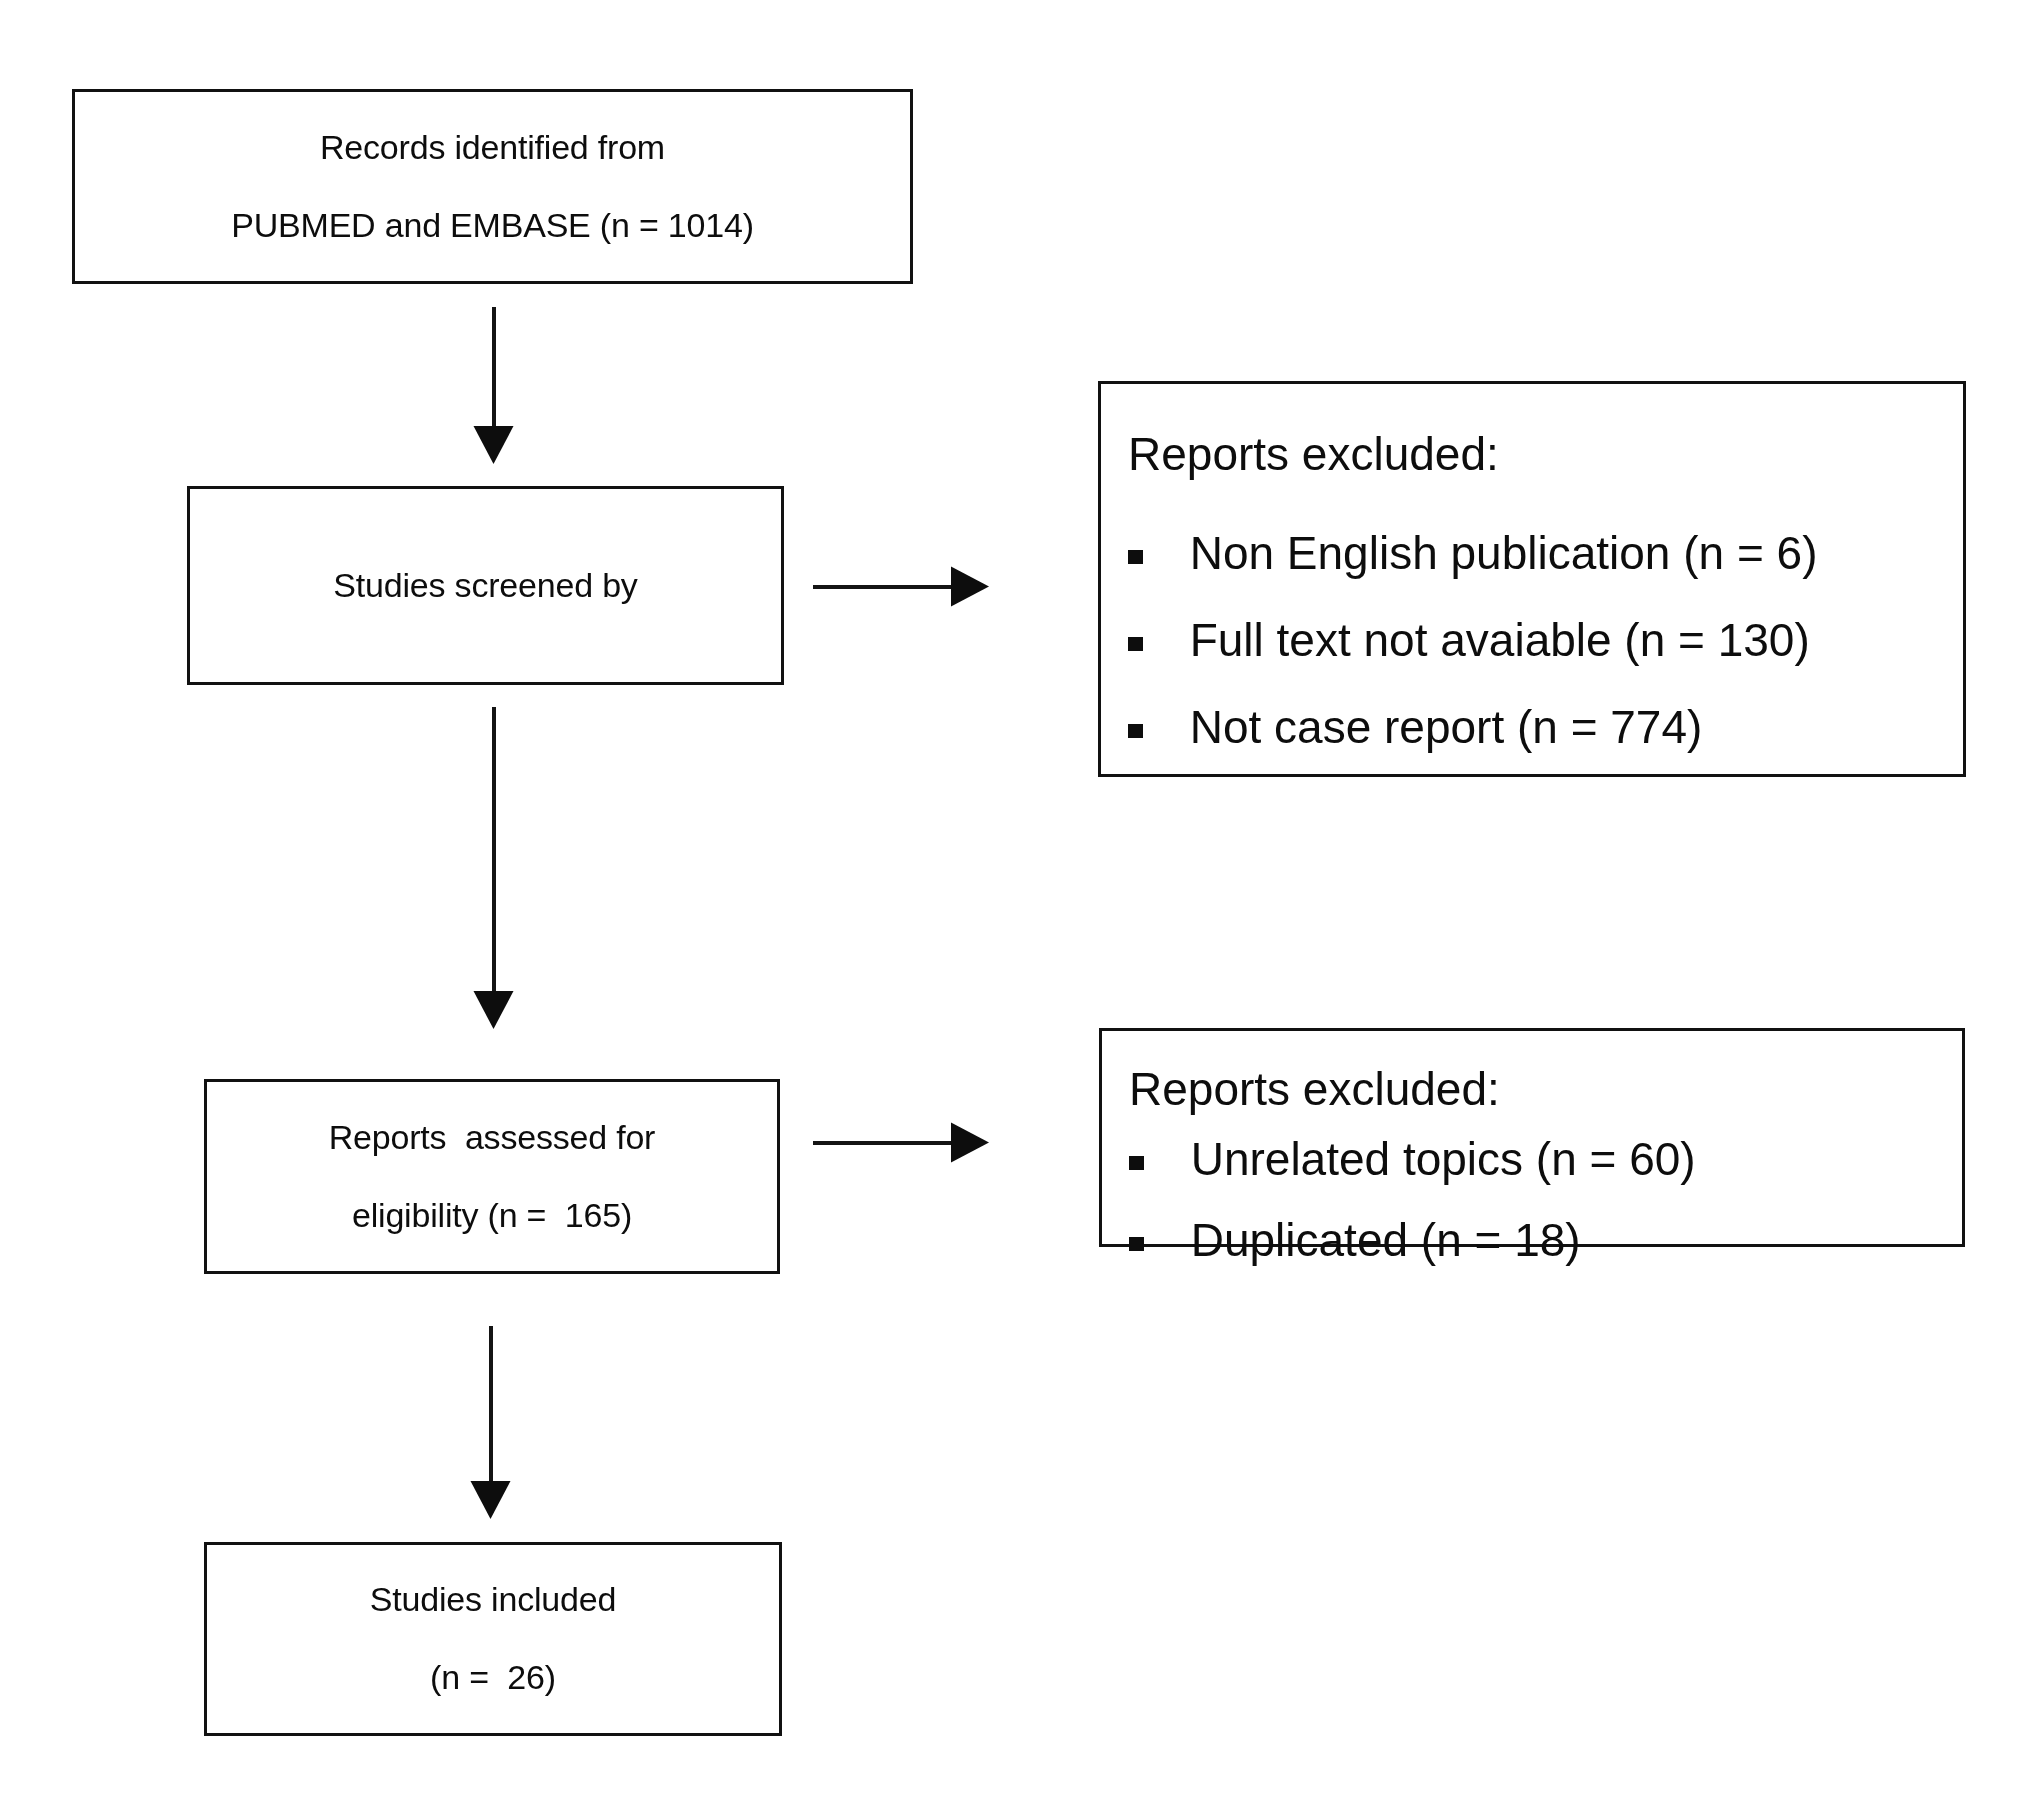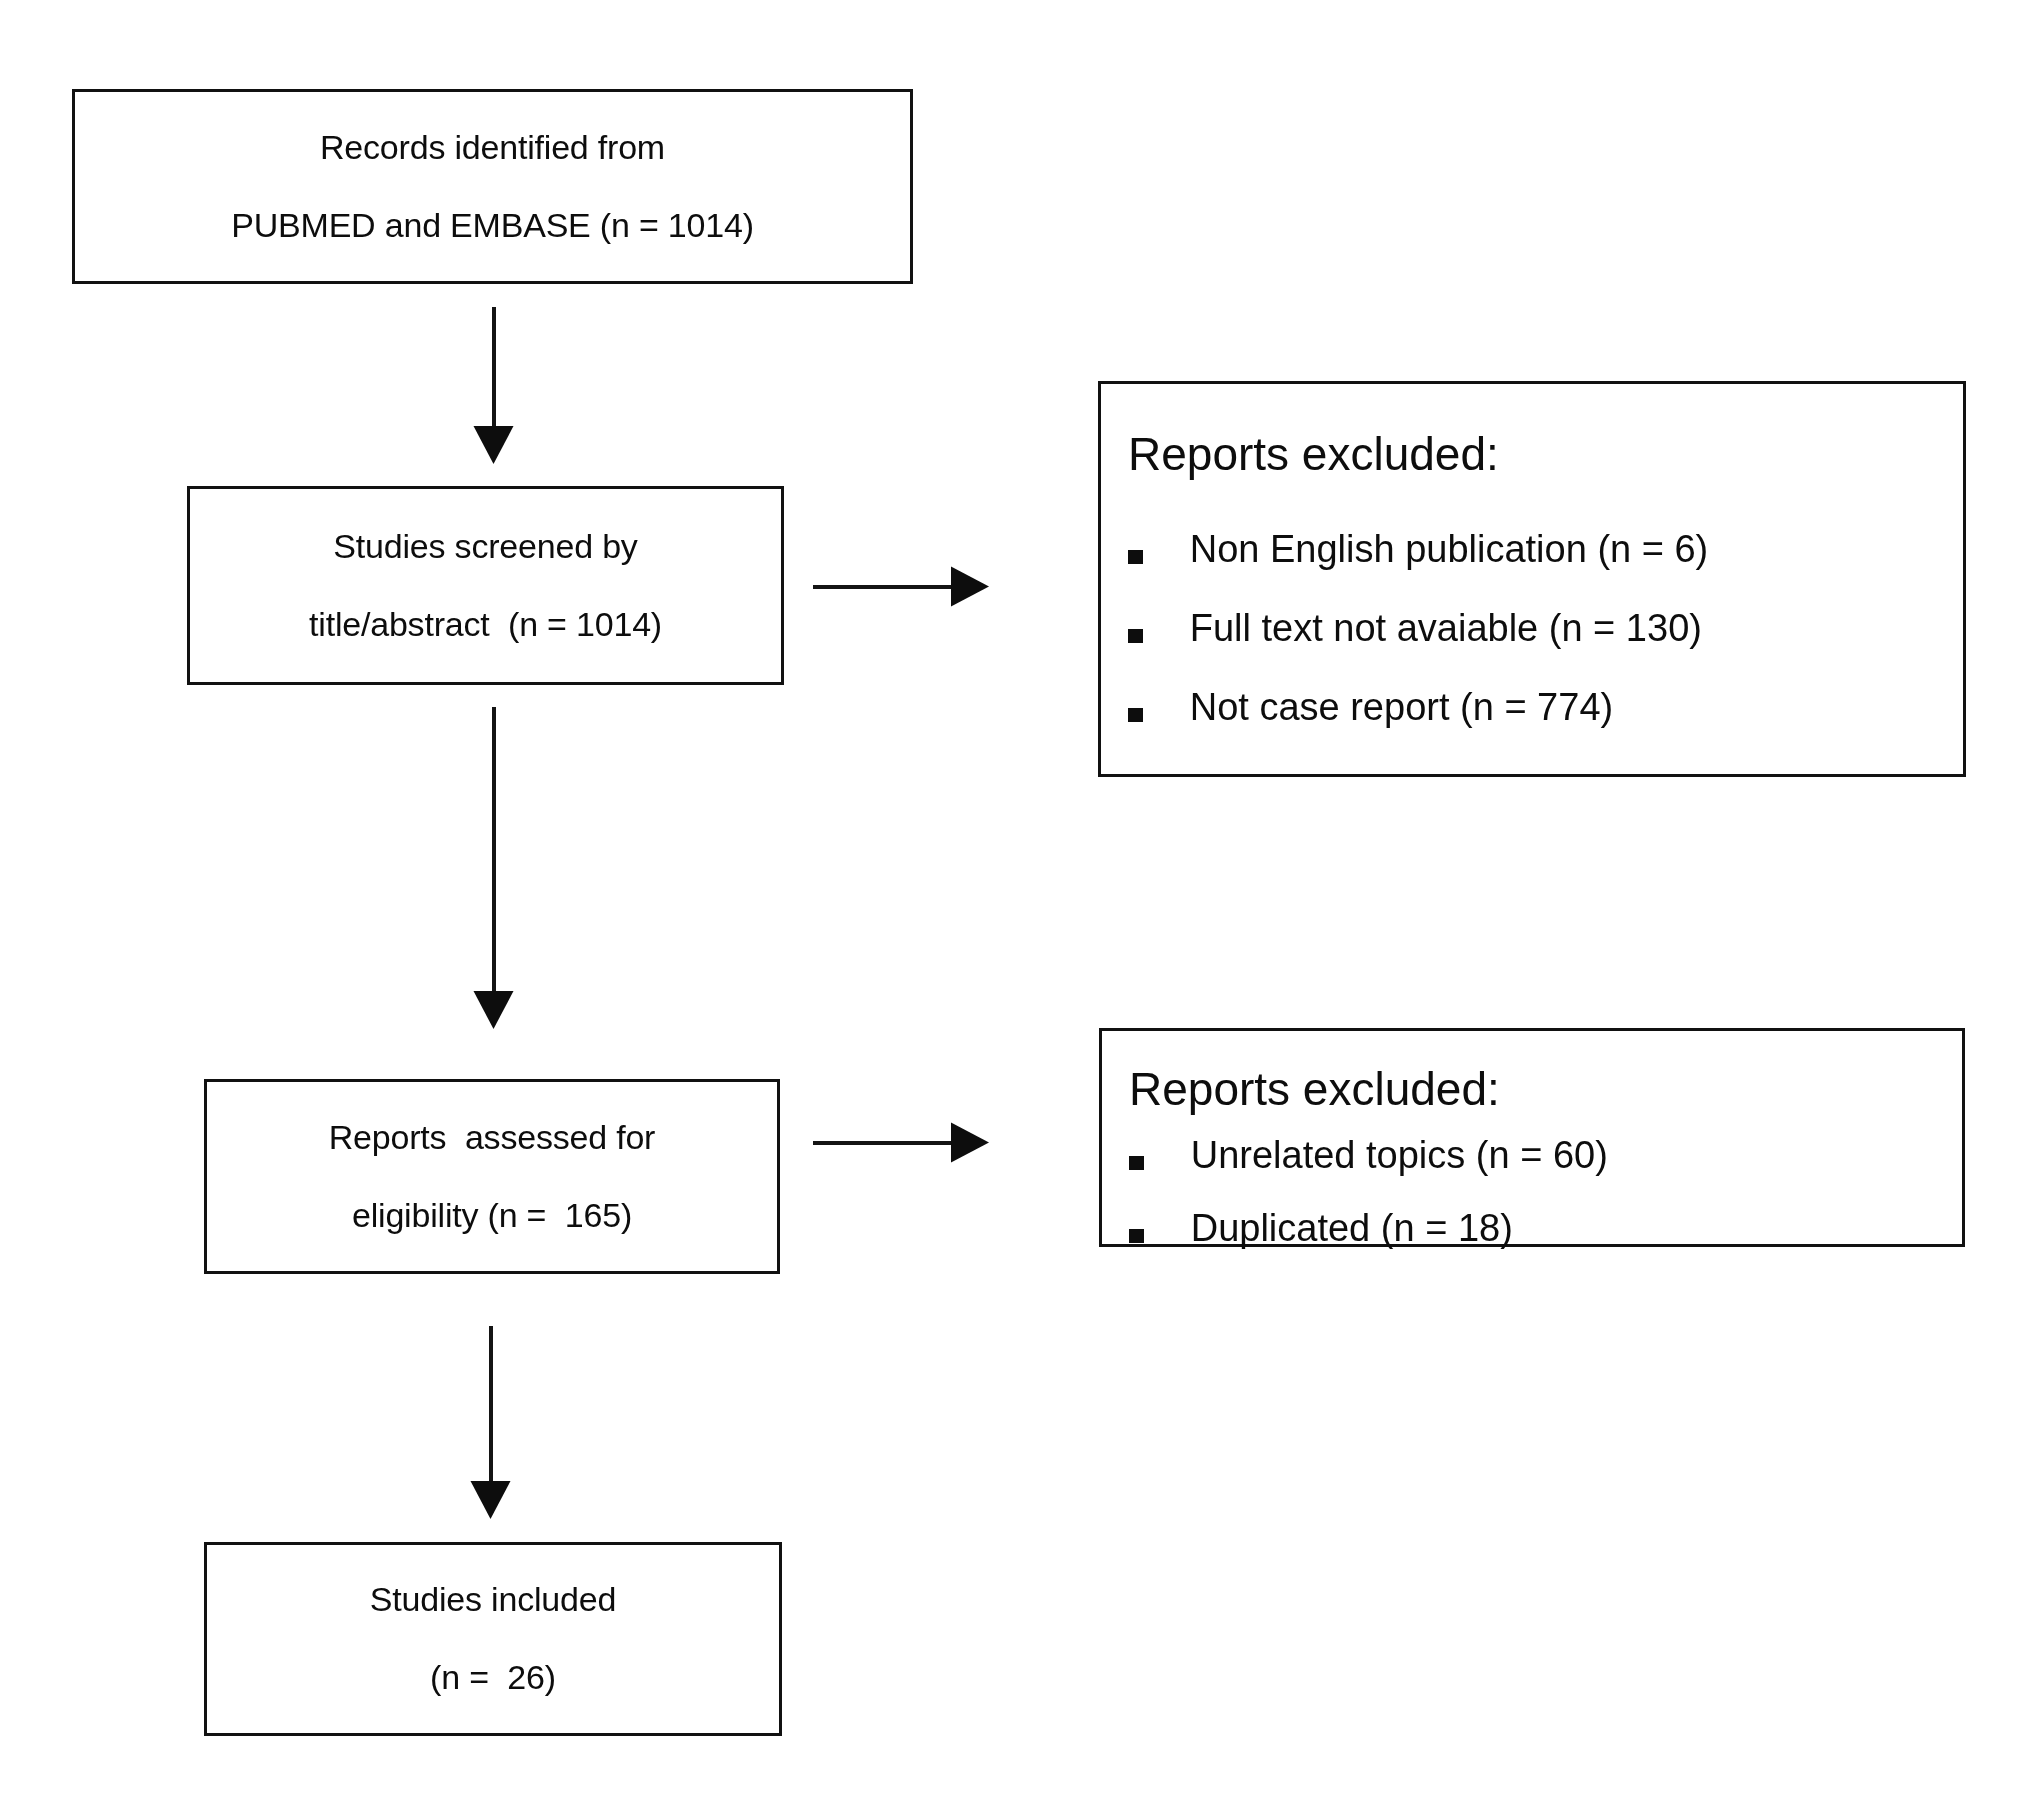--- a/index.html
+++ b/index.html
@@ -51,21 +51,21 @@
   }
   .excl-list {
     list-style: none;
     margin: 0;
     padding: 0;
     width: 100%;
   }
   .excl-item {
     display: flex;
     align-items: flex-start;
-    font-size: 38px;
+    font-size: 46px;
     line-height: 1;
     white-space: pre;
     color: #0d0d0d;
   }
   .excl-bullet {
     width: 14.7px;
     height: 14.7px;
     background: #0d0d0d;
     flex: 0 0 auto;
     margin-top: 19.5px;
@@ -128,21 +128,20 @@
     <div class="box-line gap-top">PUBMED and EMBASE (n = 1014)</div>
   </div>
 
   <div class="arrow-v" style="left:494px; top:307px; height:157px;">
     <div class="shaft" style="height:119px;"></div>
     <div class="head" style="top:119px;"></div>
   </div>
 
   <div class="flow-box" style="left:187px; top:486px; width:597px; height:199px;">
     <div class="box-line">Studies screened by</div>
-    <div class="box-line gap-top">title/abstract  (n = 1014)</div>
   </div>
 
   <div class="arrow-h" style="left:813px; top:587px; width:176px;">
     <div class="shaft" style="width:138px;"></div>
     <div class="head" style="left:138px;"></div>
   </div>
 
   <div class="flow-box left-align" style="left:1098px; top:381px; width:868px; height:396px; padding:47px 29px 29px 27px;">
     <div class="excl-title">Reports excluded:</div>
     <ul class="excl-list" style="margin-top:53px;">

